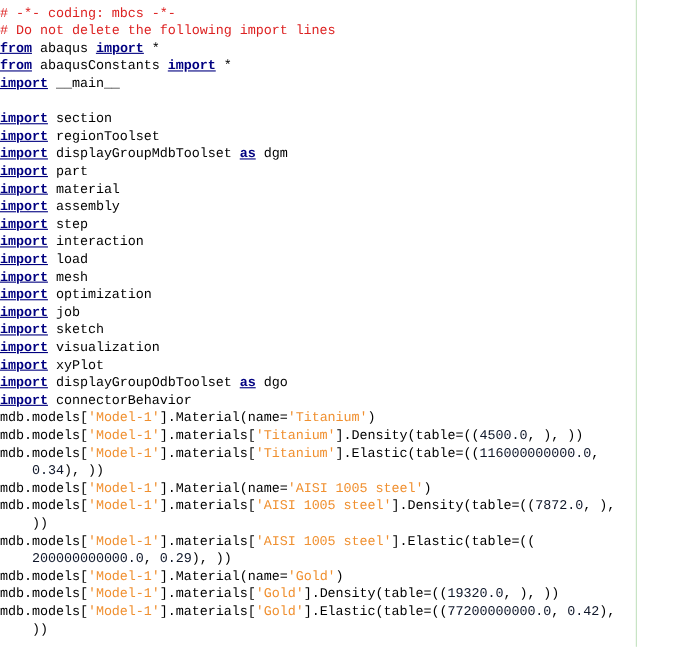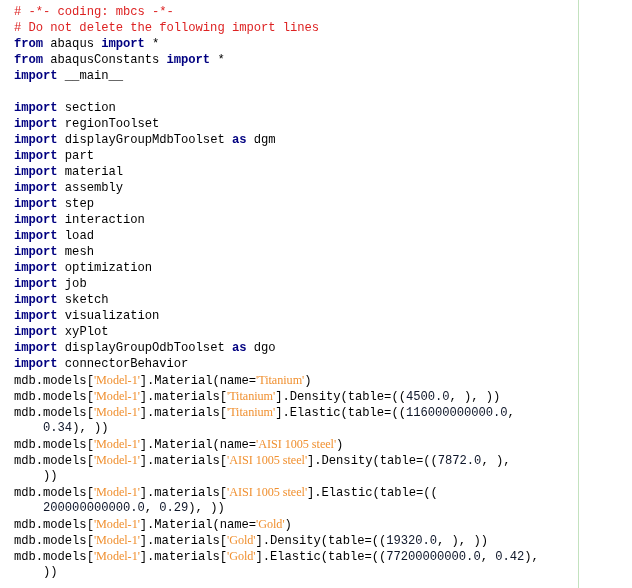--- a/index.html
+++ b/index.html
@@ -29,40 +29,40 @@
     width: 1px;
     height: 588px;
     background: #c3e2bf;
   }
 
   #code {
     position: absolute;
     top: 0;
     left: 0;
     width: 632px;
-    padding: 4px 0 0 14px;
+    padding: 4px 0 0 0;
     box-sizing: border-box;
     font-family: "Liberation Mono", "DejaVu Sans Mono", monospace;
     font-size: 12.2px;
     line-height: 16px;
     white-space: pre;
     color: #000000;
     letter-spacing: -0.05px;
   }
 
   .line {
     height: 16px;
     white-space: pre;
   }
   .line.blank { height: 16px; }
 
   
   .tok-comment  { color: #dd2222; }
   .tok-keyword  { color: #000080; font-weight: bold; }
-  .tok-string   { color: #f09030; font-family: Liberation Serif, serif; }
+  .tok-string   { color: #f09030; }
   .tok-number   { color: #00a033; }
   .tok-plain    { color: #000000; }
 
   
   #watermark {
     position: absolute;
     left: 484px;
     top: 541px;
     width: 148px;
     height: 40px;
@@ -80,21 +80,21 @@
     position: absolute;
     left: 34px;
     top: 8px;
     font-family: "DejaVu Sans", sans-serif;
     font-size: 17px;
     color: #9a9a9a;
     white-space: nowrap;
     letter-spacing: 0.5px;
   }
 </style>
-<style>.tok-comment{color:#dd2222;}.tok-keyword{color:#000080;}.tok-string{color:#f09030;}.tok-number{color:#0f172a;}.tok-plain{color:#000000;}#editor{background:#ffffff;}#column-guide{background:#c3e2bf;}</style></head>
+<style>.tok-comment{color:#dd2222;}.tok-keyword{color:#000080;text-decoration:underline;}.tok-string{color:#f09030;}.tok-number{color:#0f172a;}.tok-plain{color:#000000;}#editor{background:#ffffff;}#column-guide{background:#c3e2bf;}</style></head>
 <body>
 
 <div id="editor">
 
   <div id="column-guide"></div>
 
   <div id="code"><div class="line"><span class="tok-comment"># -*- coding: mbcs -*-</span></div><div class="line"><span class="tok-comment"># Do not delete the following import lines</span></div><div class="line"><span class="tok-keyword">from</span><span class="tok-plain"> abaqus </span><span class="tok-keyword">import</span><span class="tok-plain"> *</span></div><div class="line"><span class="tok-keyword">from</span><span class="tok-plain"> abaqusConstants </span><span class="tok-keyword">import</span><span class="tok-plain"> *</span></div><div class="line"><span class="tok-keyword">import</span><span class="tok-plain"> __main__</span></div><div class="line blank">&nbsp;</div><div class="line"><span class="tok-keyword">import</span><span class="tok-plain"> section</span></div><div class="line"><span class="tok-keyword">import</span><span class="tok-plain"> regionToolset</span></div><div class="line"><span class="tok-keyword">import</span><span class="tok-plain"> displayGroupMdbToolset </span><span class="tok-keyword">as</span><span class="tok-plain"> dgm</span></div><div class="line"><span class="tok-keyword">import</span><span class="tok-plain"> part</span></div><div class="line"><span class="tok-keyword">import</span><span class="tok-plain"> material</span></div><div class="line"><span class="tok-keyword">import</span><span class="tok-plain"> assembly</span></div><div class="line"><span class="tok-keyword">import</span><span class="tok-plain"> step</span></div><div class="line"><span class="tok-keyword">import</span><span class="tok-plain"> interaction</span></div><div class="line"><span class="tok-keyword">import</span><span class="tok-plain"> load</span></div><div class="line"><span class="tok-keyword">import</span><span class="tok-plain"> mesh</span></div><div class="line"><span class="tok-keyword">import</span><span class="tok-plain"> optimization</span></div><div class="line"><span class="tok-keyword">import</span><span class="tok-plain"> job</span></div><div class="line"><span class="tok-keyword">import</span><span class="tok-plain"> sketch</span></div><div class="line"><span class="tok-keyword">import</span><span class="tok-plain"> visualization</span></div><div class="line"><span class="tok-keyword">import</span><span class="tok-plain"> xyPlot</span></div><div class="line"><span class="tok-keyword">import</span><span class="tok-plain"> displayGroupOdbToolset </span><span class="tok-keyword">as</span><span class="tok-plain"> dgo</span></div><div class="line"><span class="tok-keyword">import</span><span class="tok-plain"> connectorBehavior</span></div><div class="line"><span class="tok-plain">mdb.models[</span><span class="tok-string">'Model-1'</span><span class="tok-plain">].Material(name=</span><span class="tok-string">'Titanium'</span><span class="tok-plain">)</span></div><div class="line"><span class="tok-plain">mdb.models[</span><span class="tok-string">'Model-1'</span><span class="tok-plain">].materials[</span><span class="tok-string">'Titanium'</span><span class="tok-plain">].Density(table=((</span><span class="tok-number">4500.0</span><span class="tok-plain">, ), ))</span></div><div class="line"><span class="tok-plain">mdb.models[</span><span class="tok-string">'Model-1'</span><span class="tok-plain">].materials[</span><span class="tok-string">'Titanium'</span><span class="tok-plain">].Elastic(table=((</span><span class="tok-number">116000000000.0</span><span class="tok-plain">,</span></div><div class="line"><span class="tok-plain">    </span><span class="tok-number">0.34</span><span class="tok-plain">), ))</span></div><div class="line"><span class="tok-plain">mdb.models[</span><span class="tok-string">'Model-1'</span><span class="tok-plain">].Material(name=</span><span class="tok-string">'AISI 1005 steel'</span><span class="tok-plain">)</span></div><div class="line"><span class="tok-plain">mdb.models[</span><span class="tok-string">'Model-1'</span><span class="tok-plain">].materials[</span><span class="tok-string">'AISI 1005 steel'</span><span class="tok-plain">].Density(table=((</span><span class="tok-number">7872.0</span><span class="tok-plain">, ),</span></div><div class="line"><span class="tok-plain">    ))</span></div><div class="line"><span class="tok-plain">mdb.models[</span><span class="tok-string">'Model-1'</span><span class="tok-plain">].materials[</span><span class="tok-string">'AISI 1005 steel'</span><span class="tok-plain">].Elastic(table=((</span></div><div class="line"><span class="tok-plain">    </span><span class="tok-number">200000000000.0</span><span class="tok-plain">, </span><span class="tok-number">0.29</span><span class="tok-plain">), ))</span></div><div class="line"><span class="tok-plain">mdb.models[</span><span class="tok-string">'Model-1'</span><span class="tok-plain">].Material(name=</span><span class="tok-string">'Gold'</span><span class="tok-plain">)</span></div><div class="line"><span class="tok-plain">mdb.models[</span><span class="tok-string">'Model-1'</span><span class="tok-plain">].materials[</span><span class="tok-string">'Gold'</span><span class="tok-plain">].Density(table=((</span><span class="tok-number">19320.0</span><span class="tok-plain">, ), ))</span></div><div class="line"><span class="tok-plain">mdb.models[</span><span class="tok-string">'Model-1'</span><span class="tok-plain">].materials[</span><span class="tok-string">'Gold'</span><span class="tok-plain">].Elastic(table=((</span><span class="tok-number">77200000000.0</span><span class="tok-plain">, </span><span class="tok-number">0.42</span><span class="tok-plain">),</span></div><div class="line"><span class="tok-plain">    ))</span></div></div>
 
 
 </div>

